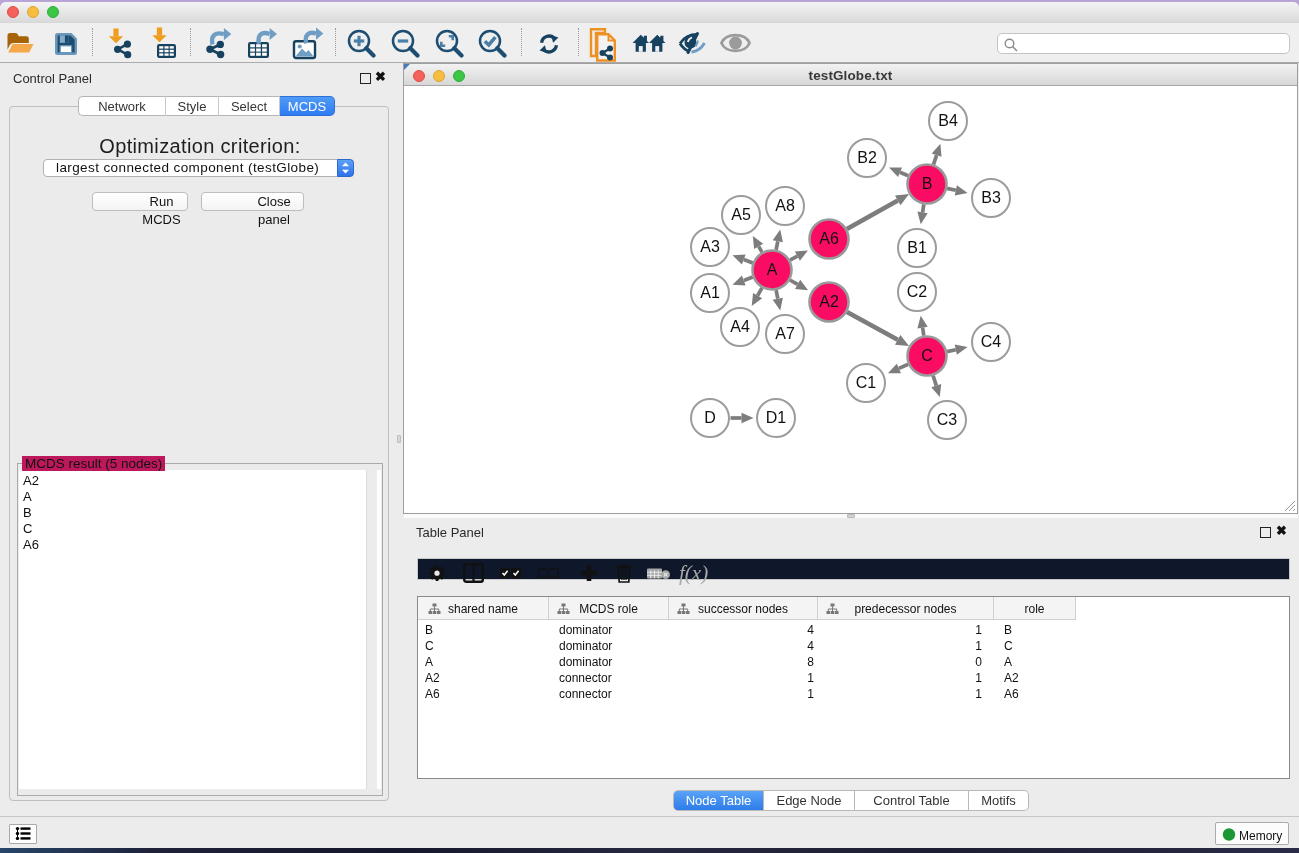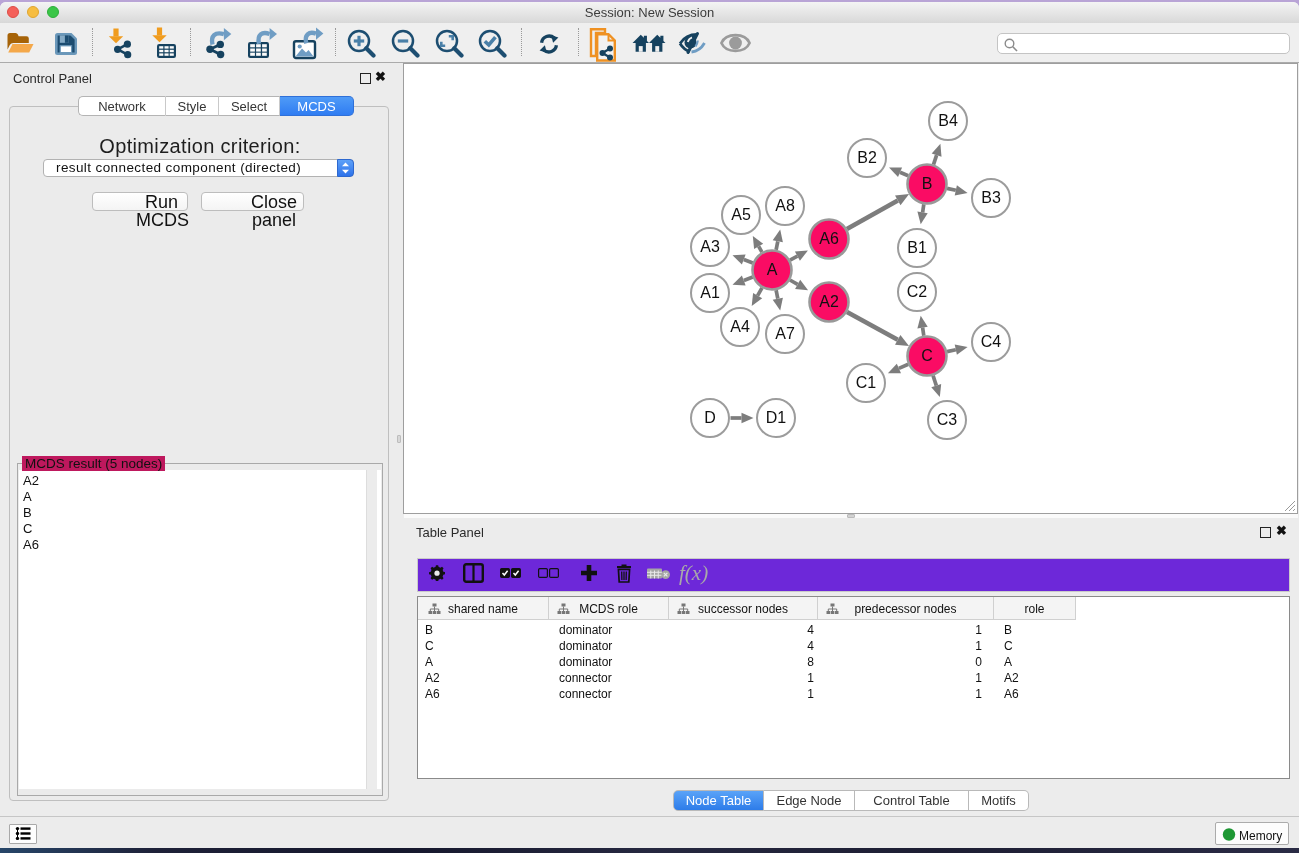--- a/index.html
+++ b/index.html
@@ -21,32 +21,32 @@
 #cp-title { left:13px; top:71px; font-size:13px; color:#2b2b2b; }
 #cp-box { left:9px; top:106px; width:380px; height:695px; background:#ebebeb; border:1px solid #bfbfbf; border-radius:4px; }
 .tabs { position:absolute; display:flex; }
 .tab { height:20px; line-height:20px; font-size:13px; text-align:center; color:#353535; background:#fff; border-top:1px solid #b4b4b4; border-bottom:1px solid #b4b4b4; border-right:1px solid #c9c9c9; padding:0; }
 .tab.first { border-left:1px solid #b4b4b4; border-radius:5px 0 0 5px; }
 .tab.last { border-right:1px solid #b4b4b4; border-radius:0 5px 5px 0; }
 .tab.sel { background:linear-gradient(#4f9bf7,#2f7cf2); color:#fff; border-color:#2f70d8; }
 #opt-label { left:10px; top:135px; width:380px; text-align:center; font-size:20px; color:#1e1e1e; letter-spacing:0.35px; }
 #dropdown { left:43px; top:159px; width:311px; height:18px; background:#fff; border:1px solid #b2b2b2; border-radius:4px; font-size:13.5px; color:#111; line-height:16px; padding-left:12px; letter-spacing:0.4px; }
 #dd-btn { left:337px; top:159px; width:17px; height:18px; border-radius:0 4px 4px 0; background:linear-gradient(#5ea1f8,#2d72ea); border:1px solid #2d68cf; }
-.btn { position:absolute; height:19px; top:192px; background:linear-gradient(#ffffff,#f4f4f4); border:1px solid #bdbdbd; border-radius:4px; font-size:18px; color:#111; text-align:center; line-height:18px;padding-left:43px; }
+.btn { position:absolute; height:19px; top:192px; background:linear-gradient(#ffffff,#f4f4f4); border:1px solid #bdbdbd; border-radius:4px; font-size:13px; color:#111; text-align:center; line-height:18px;padding-left:43px; }
 #fieldset { left:17px; top:463px; width:366px; height:333px; border:1px solid #a9a9a9; }
 #fs-legend { left:22px; top:456px; background:#be185d; padding:0 3px; font-size:13.5px; color:#111; }
 #fs-list { left:19px; top:470px; width:362px; height:319px; background:#fff; font-size:13px; color:#111; line-height:16px; padding:3px 0 0 4px; }
 #fs-scroll { left:366px; top:470px; width:11px; height:319px; background:#ececec; border-left:1px solid #ddd; }
 
 #netwin { left:403px; top:63px; width:895px; height:451px; background:#fff; border:1px solid #9e9e9e; }
 #net-tb { position:absolute; left:0; top:0; width:100%; height:22px; background:linear-gradient(#f2f2f2,#d7d7d7); border-bottom:1px solid #a6a6a6; }
 #net-tb .t { position:absolute; top:4px; left:0; width:100%; text-align:center; font-size:13.5px; font-weight:bold; color:#383838; letter-spacing:0.1px; }
 
 #tp-title { left:421px; top:526px; font-size:13px; color:#2b2b2b; }
-#tp-toolbar { left:417px; top:558px; width:873px; height:34px; background:#6d28d9; border:1px solid #cacaca; }
+#tp-toolbar { left:417px; top:558px; width:873px; height:22px; background:#0f172a; border:1px solid #cacaca; }
 #tp-table { left:417px; top:596px; width:873px; height:183px; background:#fff; border:1px solid #8a8a8a; }
 #tp-header { position:absolute; left:0; top:0; width:658px; height:23px; background:#f4f4f4; border-bottom:1px solid #d0d0d0; font-size:12px; color:#111; }
 .hcell { position:absolute; top:0; height:23px; border-right:1px solid #d0d0d0; }
 .hcell .txt { position:absolute; top:5px; width:100%; text-align:center; }
 .trow { position:absolute; font-size:12px; color:#111; height:16px; line-height:16px; }
 .btabs { position:absolute; display:flex; top:790px; left:673px; height:21px; }
 .btab { height:21px; line-height:20px; font-size:13px; color:#333; background:#fff; border:1px solid #b9b9b9; border-left:none; text-align:center; }
 .btab.first { border-left:1px solid #b9b9b9; border-radius:5px 0 0 5px; }
 .btab.last { border-radius:0 5px 5px 0; }
 .btab.sel { background:linear-gradient(#5aa3f8,#2d7ce9); color:#fff; }
@@ -57,21 +57,20 @@
 </style>
 </head>
 <body>
 <div class="abs" id="app"></div>
 <div class="abs" id="wall-bottom"></div>
 
 <div class="abs" id="titlebar" style="left:0;top:2px;">
   <div class="light" style="left:7px; background:#f4605a; border:1px solid #dd4d46;"></div>
   <div class="light" style="left:27px; background:#f6bd41; border:1px solid #e0a52f;"></div>
   <div class="light" style="left:47px; background:#3bc648; border:1px solid #2eae3a;"></div>
-  <div class="t">Session: New Session</div>
 </div>
 
 <div class="abs" id="toolbar">
   <div class="vsep" style="left:92px"></div>
   <div class="vsep" style="left:190px"></div>
   <div class="vsep" style="left:335px"></div>
   <div class="vsep" style="left:521px"></div>
   <div class="vsep" style="left:578px"></div>
   <div id="tb-icons">
       <svg style="position:absolute;left:6px;top:9px;" width="28" height="22" viewBox="0 0 28 22">
@@ -209,42 +208,51 @@
 </div>
 
 <div class="abs" id="cp-title">Control Panel</div>
 <div class="abs" id="cp-float" style="left:360px;top:73px;width:11px;height:11px;border:1.5px solid #222;"></div>
 <div class="abs" id="cp-close" style="left:375px;top:69px;font-size:13px;font-weight:bold;color:#111;">✖</div>
 <div class="abs" id="cp-box"></div>
 <div class="tabs" style="left:78px; top:96px;">
   <div class="tab first" style="width:88px;">Network</div>
   <div class="tab" style="width:53px;">Style</div>
   <div class="tab" style="width:61px;">Select</div>
-  <div class="tab last sel" style="width:74px;">MCDS</div>
+  <div class="tab last sel" style="width:55px;">MCDS</div>
 </div>
 <div class="abs" id="opt-label">Optimization criterion:</div>
-<div class="abs" id="dropdown">result connected component (directed)</div>
+<div class="abs" id="dropdown">largest connected component (testGlobe)</div>
 <div class="abs" id="dd-btn">
   <svg width="15" height="16" viewBox="0 0 15 16">
     <path d="M4 6.2 L7.5 2.6 L11 6.2 Z" fill="#fff"></path>
     <path d="M4 9.8 L7.5 13.4 L11 9.8 Z" fill="#fff"></path>
   </svg>
 </div>
 <div class="btn" style="left:92px;width:96px;">Run MCDS</div>
 <div class="btn" style="left:201px;width:103px;">Close panel</div>
 <div class="abs" id="fieldset"></div>
 <div class="abs" id="fs-list">A2<br>A<br>B<br>C<br>A6</div>
 <div class="abs" id="fs-scroll"></div>
 <div class="abs" id="fs-legend">MCDS result (5 nodes)</div>
 
 <div class="abs" style="left:397px;top:435px;width:4px;height:8px;background:#d8d8d8;border:1px solid #bdbdbd;border-radius:1px;"></div>
 <div class="abs" style="left:404px;top:514px;width:894px;height:4px;background:#fafafa;"></div>
 <div class="abs" style="left:847px;top:513.5px;width:8px;height:4.5px;background:#d2d2d2;border:1px solid #bbb;border-radius:1px;"></div>
 
 <div class="abs" id="netwin">
+  <div id="net-tb">
+      <svg style="position:absolute;left:0;top:0;" width="6" height="6" viewBox="0 0 6 6">
+        <path d="M0 0 L6 0 L0 6 Z" fill="#4a7ab8"></path>
+      </svg>
+    <div class="light" style="left:9px; top:6px; background:#f4605a; border:1px solid #dd4d46;"></div>
+    <div class="light" style="left:29px; top:6px; background:#f6bd41; border:1px solid #e0a52f;"></div>
+    <div class="light" style="left:49px; top:6px; background:#3bc648; border:1px solid #2eae3a;"></div>
+    <div class="t">testGlobe.txt</div>
+  </div>
   <svg id="graph" style="position:absolute;left:0;top:23px;" width="893" height="426" viewBox="0 0 893 426">
       <line x1="348.8" y1="190.1" x2="339.8" y2="193.5" stroke="#7d7d7d" stroke-width="3.7"></line>
 <polygon points="328.5,197.7 337.9,188.6 341.6,198.4" fill="#7d7d7d"></polygon>
 <line x1="348.8" y1="175.9" x2="339.8" y2="172.5" stroke="#7d7d7d" stroke-width="3.7"></line>
 <polygon points="328.5,168.3 341.6,167.6 337.9,177.4" fill="#7d7d7d"></polygon>
 <line x1="358.0" y1="200.9" x2="353.6" y2="208.6" stroke="#7d7d7d" stroke-width="3.7"></line>
 <polygon points="347.7,219.1 349.1,206.1 358.2,211.2" fill="#7d7d7d"></polygon>
 <line x1="357.9" y1="165.1" x2="354.7" y2="159.4" stroke="#7d7d7d" stroke-width="3.7"></line>
 <polygon points="348.8,148.9 359.2,156.8 350.1,161.9" fill="#7d7d7d"></polygon>
 <line x1="372.1" y1="203.1" x2="373.8" y2="211.7" stroke="#7d7d7d" stroke-width="3.7"></line>

